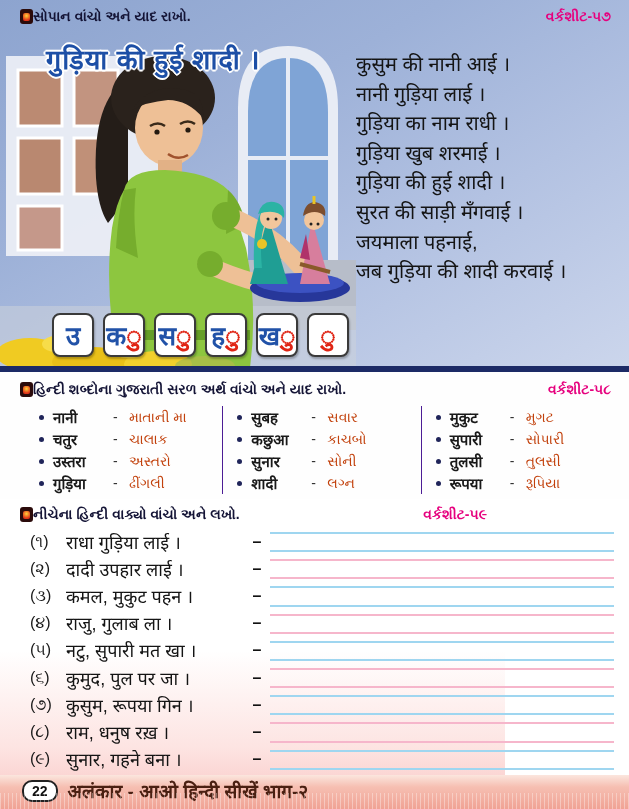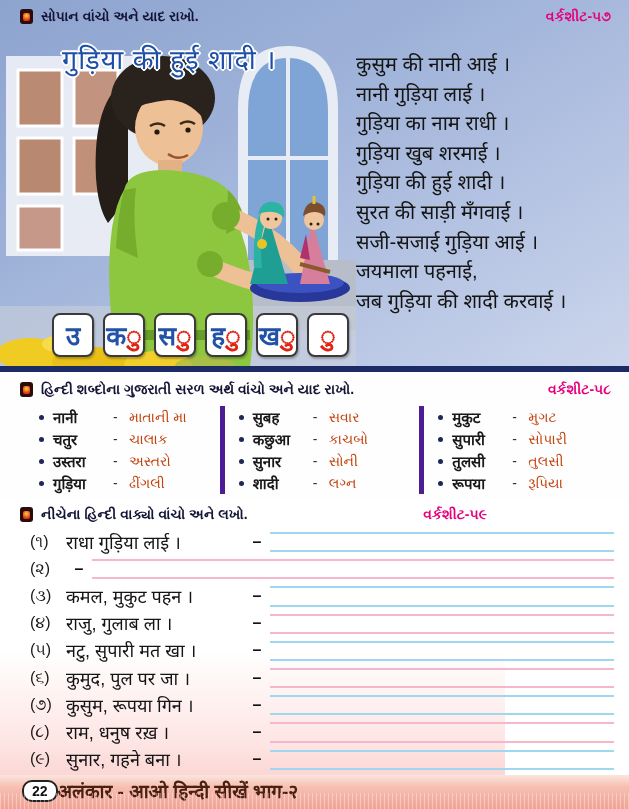--- a/index.html
+++ b/index.html
@@ -4,29 +4,29 @@
 <style>
   html,body{margin:0;padding:0;}
   body{width:629px;height:809px;font-family:"Liberation Sans","DejaVu Sans",sans-serif;background:#fff;}
   .page{position:relative;width:629px;height:809px;overflow:hidden;background:#fff;}
 
   
   .s1{position:absolute;left:0;top:0;width:629px;height:372px;
       background:linear-gradient(150deg,#8da4cf 0%,#9db1d8 35%,#b3c2e2 65%,#ccd6ec 100%);}
   .navybar{position:absolute;left:0;top:366px;width:629px;height:6px;background:var(--navy,#1c2a66);}
 
-  .hdr{position:absolute;left:20px;right:18px;display:flex;align-items:center;gap:8px;}
+  .hdr{position:absolute;left:20px;right:18px;display:flex;align-items:center;}
   .s1 .hdr{top:8px;}
   .bullet{width:13px;height:15px;background:#2b0b0b;border-radius:3px;display:inline-flex;
           align-items:center;justify-content:center;flex:0 0 auto;}
   .bullet-in{width:7px;height:8px;border-radius:2px;background:radial-gradient(circle at 50% 35%,#ffd23a 0%,#e03318 70%);}
   .hdr-text{font-weight:bold;font-size:14px;color:#141436;}
   .badge{margin-left:auto;font-weight:bold;font-size:14px;color:var(--badge_pink,#e6007e);}
 
-  .title{position:absolute;left:62px;top:40px;margin:0;font-size:27px;font-weight:normal;
+  .title{position:absolute;left:46px;top:40px;margin:0;font-size:27px;font-weight:bold;
          color:var(--title_blue,#1d4fa6);letter-spacing:1px;
          text-shadow:-2px 0 0 #fff,2px 0 0 #fff,0 -2px 0 #fff,0 2px 0 #fff,
                      -1px -1px 0 #fff,1px 1px 0 #fff,1px -1px 0 #fff,-1px 1px 0 #fff;}
 
   .illus{position:absolute;left:0;top:38px;width:356px;height:330px;}
 
   .poem{position:absolute;left:356px;top:50px;width:268px;}
   .pl{font-size:20px;line-height:29.6px;color:#141414;white-space:nowrap;}
 
   .boxes{position:absolute;left:52px;top:313px;display:flex;gap:9px;}
@@ -34,21 +34,21 @@
        display:flex;align-items:center;justify-content:center;font-size:26px;font-weight:bold;
        color:var(--letter_blue,#2152a8);box-shadow:1px 2px 2px rgba(0,0,0,.25);}
 
   .matra{color:var(--matra_red,#e02414);}
 
   
   .s2{position:absolute;left:0;top:372px;width:629px;height:127px;background:#fefefe;}
   .s2 .hdr{top:9px;}
   .wcols{position:absolute;left:25px;top:34px;right:10px;display:flex;}
   .wcol{flex:1;padding-left:14px;}
-  .wcol + .wcol{border-left:5px solid #4c1d95;}
+  .wcol + .wcol{border-left:1px solid #4c1d95;}
   .wrow{display:flex;align-items:center;height:22px;}
   .dot{width:5px;height:5px;border-radius:50%;background:#20255a;margin-right:9px;flex:0 0 auto;}
   .wword{font-weight:bold;font-size:15px;color:#191919;width:60px;}
   .wdash{width:16px;color:#333;font-size:14px;}
   .wmean{font-size:14px;color:#c2410c;}
 
   
   .s3{position:absolute;left:0;top:499px;width:505px;height:276px;
       background:linear-gradient(#ffffff 0%,#ffffff 55%,#fde4e2 90%,#fbd6d4 100%);}
   .s3 .hdr{top:7px;}
@@ -61,21 +61,21 @@
   .slines i{position:absolute;left:0;right:4px;height:2px;display:block;}
   .slines .l1{top:4px;} .slines .l2{bottom:3px;}
   .srow:nth-child(odd)  .slines i{background:var(--line_blue,#9fd6f0);}
   .srow:nth-child(even) .slines i{background:var(--line_pink,#f6b6cb);}
 
   
   .footer{position:absolute;left:0;top:775px;width:629px;height:34px;
       background:linear-gradient(#fbe6de 0%,#f6bfb2 35%,#f0a294 100%);}
   .footer::after{content:"";position:absolute;left:0;bottom:0;width:100%;height:16px;
       background:repeating-linear-gradient(90deg,rgba(255,255,255,.35) 0 1px,rgba(0,0,0,0) 1px 4px);}
-  .footrow{position:absolute;left:22px;top:3px;display:flex;align-items:center;}
+  .footrow{position:absolute;left:22px;top:3px;display:flex;align-items:center;gap:10px;}
   .pagenum{background:#fff;border:2px solid #222;border-radius:10px;padding:0 8px;height:18px;
       display:inline-flex;align-items:center;font-weight:bold;font-size:14px;color:#111;}
   .booktitle{font-size:19px;font-weight:bold;color:#4a2012;}
 </style>
 </head>
 <body>
 
 <div class="page">
 
   <section class="s1">
@@ -166,21 +166,20 @@
 
     <h1 class="title">गुड़िया की हुई शादी ।</h1>
 
     <div class="poem">
       <div class="pl">क<span class="matra">ु</span>स<span class="matra">ु</span>म की नानी आई ।</div>
       <div class="pl">नानी ग<span class="matra">ु</span>ड़िया लाई ।</div>
       <div class="pl">ग<span class="matra">ु</span>ड़िया का नाम राधी ।</div>
       <div class="pl">ग<span class="matra">ु</span>ड़िया ख<span class="matra">ु</span>ब शरमाई ।</div>
       <div class="pl">ग<span class="matra">ु</span>ड़िया की ह<span class="matra">ु</span>ई शादी ।</div>
       <div class="pl">स<span class="matra">ु</span>रत की साड़ी मँगवाई ।</div>
-      <div class="pl">सजी-सजाई ग<span class="matra">ु</span>ड़िया आई ।</div>
       <div class="pl">जयमाला पहनाई,</div>
       <div class="pl">जब ग<span class="matra">ु</span>ड़िया की शादी करवाई ।</div>
     </div>
 
     <div class="boxes">
       <div class="box">उ</div>
       <div class="box">क<span class="matra">ु</span></div>
       <div class="box">स<span class="matra">ु</span></div>
       <div class="box">ह<span class="matra">ु</span></div>
       <div class="box">ख<span class="matra">ु</span></div>
@@ -296,20 +295,21 @@
           <span class="snum">(૧)</span>
           <span class="stext">राधा ग<span class="matra">ु</span>ड़िया लाई ।</span>
           <span class="sdash">–</span>
           <span class="slines">
             <i class="l1"></i>
             <i class="l2"></i>
           </span>
         </div>
       <div class="srow">
           <span class="snum">(૨)</span>
+          <span class="stext">दादी उपहार लाई ।</span>
           <span class="sdash">–</span>
           <span class="slines">
             <i class="l1"></i>
             <i class="l2"></i>
           </span>
         </div>
       <div class="srow">
           <span class="snum">(૩)</span>
           <span class="stext">कमल, म<span class="matra">ु</span>क<span class="matra">ु</span>ट पहन ।</span>
           <span class="sdash">–</span>

